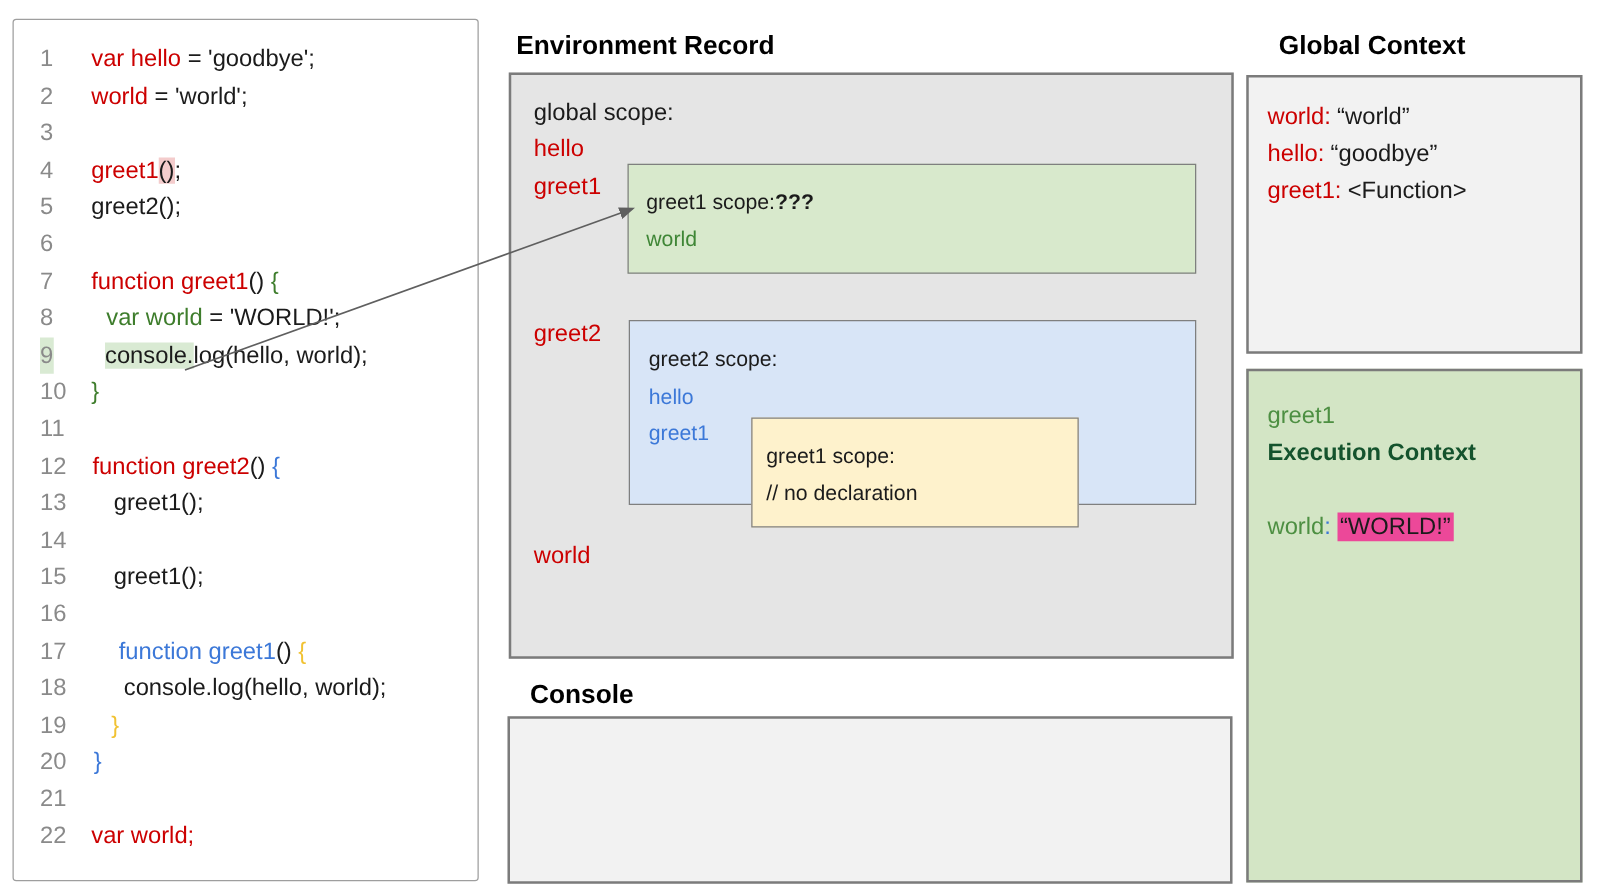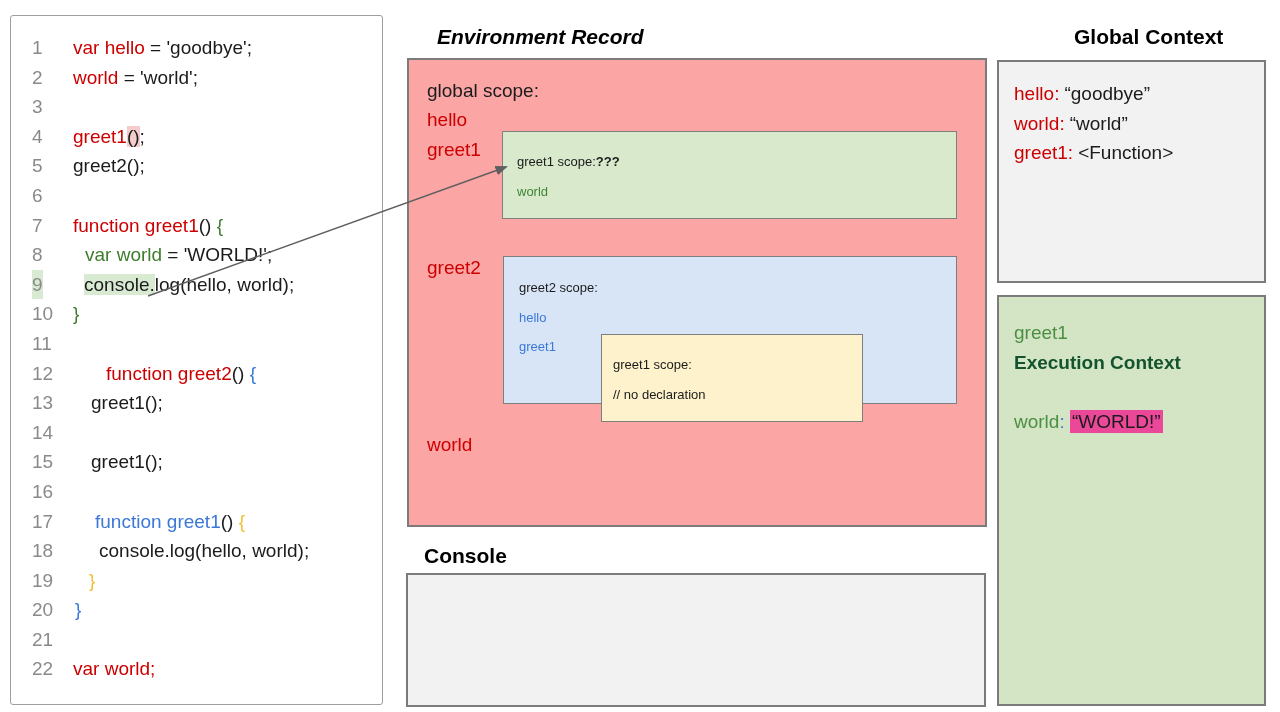--- a/index.html
+++ b/index.html
@@ -24,24 +24,24 @@
   .tok-black  { color: #1b1b1b; }
   .bg-pink  { background: #f4cccc; }
   .bg-green { background: #d9ead3; }
 
   
   .section-title { font-size: 21px; font-weight: bold; color: #000; }
 
   
   .pink-box {
     left: 407px; top: 58px; width: 580px; height: 469px;
-    background: #fca5a5; border: 2px solid #7b7b7b;
+    background: #e5e5e5; border: 2px solid #7b7b7b;
   }
   .env-label { position: absolute; font-size: 19px; line-height: 22px; }
-  .scope-box { position: absolute; border: 1.5px solid #7f7f7f; font-size: 13px; }
+  .scope-box { position: absolute; border: 1.5px solid #7f7f7f; font-size: 17px; }
   .greet1-scope { left: 93px; top: 71px; width: 455px; height: 88px; background: #d8e9cc; padding: 15px 0 0 14px; line-height: 29.6px; }
   .greet2-scope { left: 94px; top: 196px; width: 454px; height: 148px; background: #d8e5f7; padding: 16px 0 0 15px; line-height: 29.6px; }
   .inner-greet1-scope { left: 97px; top: 77px; width: 262px; height: 88px; background: #fef2cc; padding: 15px 0 0 11px; line-height: 29.6px; }
   .q-bold { font-weight: bold; color: #1b1b1b; }
 
   
   .console-box { left: 406px; top: 573px; width: 580px; height: 134px; background: #f2f2f2; border: 2px solid #7b7b7b; }
 
   
   .global-ctx-box {
@@ -71,34 +71,34 @@
     <div class="code-line"><span class="ln">2</span><span class="codetxt" style="left: 62px;"><span class="tok-red">world</span><span class="tok-black"> = 'world';</span></span></div>
     <div class="code-line"><span class="ln">3</span><span class="codetxt" style="left: 62px;"></span></div>
     <div class="code-line"><span class="ln">4</span><span class="codetxt" style="left: 62px;"><span class="tok-red">greet1</span><span class="tok-black bg-pink">()</span><span class="tok-black">;</span></span></div>
     <div class="code-line"><span class="ln">5</span><span class="codetxt" style="left: 62px;"><span class="tok-black">greet2();</span></span></div>
     <div class="code-line"><span class="ln">6</span><span class="codetxt" style="left: 62px;"></span></div>
     <div class="code-line"><span class="ln">7</span><span class="codetxt" style="left: 62px;"><span class="tok-red">function greet1</span><span class="tok-black">() </span><span class="tok-green">{</span></span></div>
     <div class="code-line"><span class="ln">8</span><span class="codetxt" style="left: 74px;"><span class="tok-green">var world</span><span class="tok-black"> = 'WORLD!';</span></span></div>
     <div class="code-line"><span class="ln bg-green">9</span><span class="codetxt" style="left: 73px;"><span class="tok-black bg-green">console.</span><span class="tok-black">log(hello, world);</span></span></div>
     <div class="code-line"><span class="ln">10</span><span class="codetxt" style="left: 62px;"><span class="tok-green">}</span></span></div>
     <div class="code-line"><span class="ln">11</span><span class="codetxt" style="left: 62px;"></span></div>
-    <div class="code-line"><span class="ln">12</span><span class="codetxt" style="left: 63px; margin-left: 32px;"><span class="tok-red">function greet2</span><span class="tok-black">() </span><span class="tok-blue">{</span></span></div>
+    <div class="code-line"><span class="ln">12</span><span class="codetxt" style="left: 63px;"><span class="tok-red">function greet2</span><span class="tok-black">() </span><span class="tok-blue">{</span></span></div>
     <div class="code-line"><span class="ln">13</span><span class="codetxt" style="left: 80px;"><span class="tok-black">greet1();</span></span></div>
     <div class="code-line"><span class="ln">14</span></div>
     <div class="code-line"><span class="ln">15</span><span class="codetxt" style="left: 80px;"><span class="tok-black">greet1();</span></span></div>
     <div class="code-line"><span class="ln">16</span><span class="codetxt" style="left: 62px;"></span></div>
     <div class="code-line"><span class="ln">17</span><span class="codetxt" style="left: 84px;"><span class="tok-blue">function greet1</span><span class="tok-black">() </span><span class="tok-yellow">{</span></span></div>
     <div class="code-line"><span class="ln">18</span><span class="codetxt" style="left: 88px;"><span class="tok-black">console.log(hello, world);</span></span></div>
     <div class="code-line"><span class="ln">19</span><span class="codetxt" style="left: 78px;"><span class="tok-yellow">}</span></span></div>
     <div class="code-line"><span class="ln">20</span><span class="codetxt" style="left: 64px;"><span class="tok-blue">}</span></span></div>
     <div class="code-line"><span class="ln">21</span><span class="codetxt" style="left: 62px;"></span></div>
     <div class="code-line"><span class="ln">22</span><span class="codetxt" style="left: 62px;"><span class="tok-red">var world;</span></span></div>
   </div>
 
-<div class="abs section-title" style="left:437px; top:25px;font-style:italic;">Environment Record</div>
+<div class="abs section-title" style="left:413px; top:25px;">Environment Record</div>
 
 <div class="abs pink-box">
   <span class="env-label tok-black" style="left:18px; top:20px;">global scope:</span>
   <span class="env-label tok-red" style="left:18px; top:49px;">hello</span>
   <span class="env-label tok-red" style="left:18px; top:79px;">greet1</span>
   <span class="env-label tok-red" style="left:18px; top:197px;">greet2</span>
   <span class="env-label tok-red" style="left:18px; top:374px;">world</span>
 
   <div class="scope-box greet1-scope">
     <div><span class="tok-black">greet1 scope:</span><span class="q-bold">???</span></div>
@@ -112,25 +112,25 @@
     <div class="scope-box inner-greet1-scope">
       <div class="tok-black">greet1 scope:</div>
       <div class="tok-black">// no declaration</div>
     </div>
   </div>
 </div>
 
 <div class="abs section-title" style="left:424px; top:544px;">Console</div>
 <div class="abs console-box"></div>
 
-<div class="abs section-title" style="left:1074px; top:25px;">Global Context</div>
+<div class="abs section-title" style="left:1023px; top:25px;">Global Context</div>
 
 <div class="abs global-ctx-box">
+  <div class="gc-row"><span class="tok-red">world:</span><span class="val">“world”</span></div>
   <div class="gc-row"><span class="tok-red">hello:</span><span class="val">“goodbye”</span></div>
-  <div class="gc-row"><span class="tok-red">world:</span><span class="val">“world”</span></div>
   <div class="gc-row"><span class="tok-red">greet1:</span><span class="val">&lt;Function&gt;</span></div>
 </div>
 
 <div class="abs exec-box">
   <div class="exec-green">greet1</div>
   <div class="exec-title">Execution Context</div>
   <div class="exec-entry"><span class="exec-green">world</span><span class="colon-blue">:</span><span> </span><span class="hl-lavender">“WORLD!”</span></div>
 </div>
 
 <svg class="abs arrow-svg" viewBox="0 0 1280 712">

